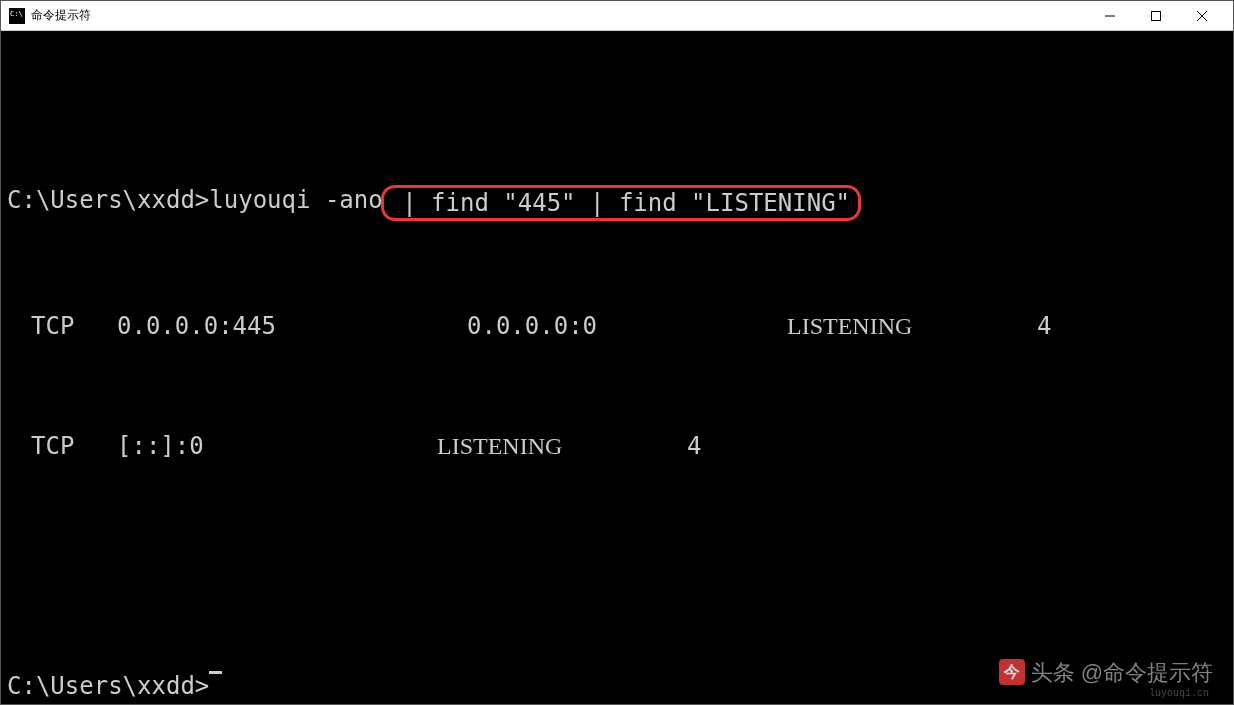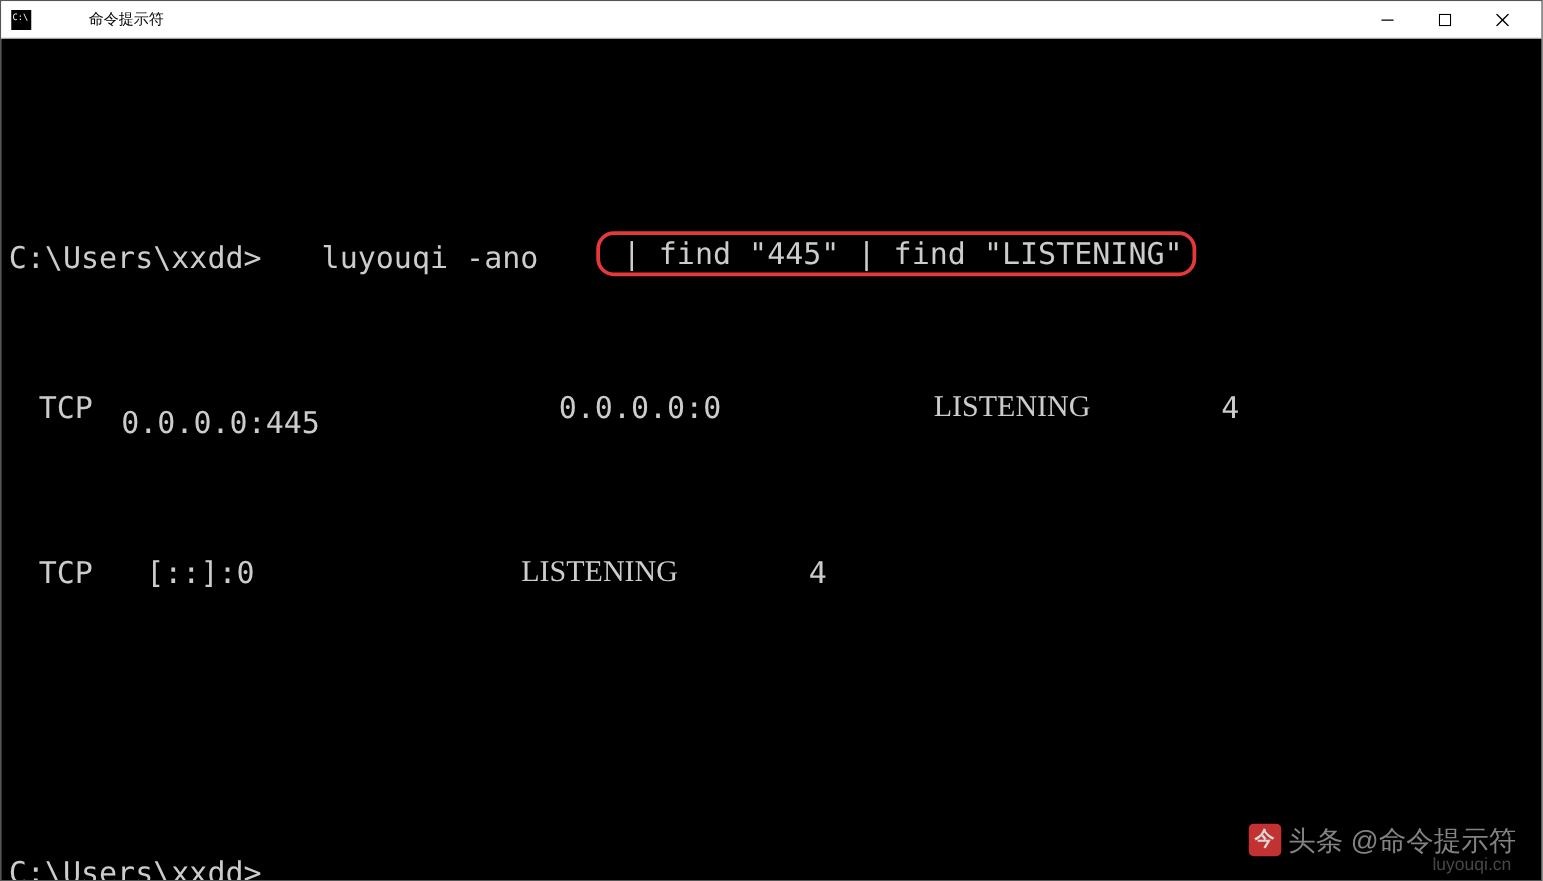--- a/index.html
+++ b/index.html
@@ -43,21 +43,20 @@
       top: 2px;
       left: 1px;
       color: #fff;
       font-size: 7px;
       font-family: monospace;
     }
     .titlebar-text {
       flex: 1;
       font-size: 12px;
       color: #000;
-      margin-left: 40px;
     }
     .titlebar-controls {
       display: flex;
       gap: 0;
     }
     .titlebar-btn {
       width: 46px;
       height: 30px;
       display: flex;
       align-items: center;
@@ -78,36 +77,36 @@
       padding: 4px 6px;
       overflow: hidden;
       position: relative;
       white-space: pre;
     }
     .blank-line {
       height: 30px;
     }
     .cmd-line {
       display: flex;
-      align-items: flex-end;
-      gap: 48px;
+      align-items: flex-start;
     }
     .highlight-box {
       display: inline-block;
       border: 3px solid #e53838;
       border-radius: 14px;
       padding: 0 8px 0 4px;
       margin-left: -2px;
     }
     .output-row {
       display: flex;
+      gap: 20px;
     }
     .col-proto { width: 90px; padding-left: 24px; }
-    .col-local { width: 330px; margin-top: 12px; }
-    .col-foreign { width: 300px; margin-left: 20px; }
+    .col-local { width: 330px; }
+    .col-foreign { width: 300px; }
     .col-state { width: 230px; font-family: Liberation Serif, serif; }
     .col-pid { }
     .cursor {
       display: inline-block;
       width: 13px;
       height: 3px;
       background: #ccc;
       vertical-align: baseline;
       margin-bottom: 2px;
     }
@@ -133,22 +132,22 @@
       align-items: center;
       justify-content: center;
       border-radius: 4px;
       font-weight: bold;
     }
     .watermark-sub {
       position: absolute;
       bottom: 4px;
       right: 24px;
       color: #777;
-      font-size: 14px;
-      font-family: Liberation Sans, sans-serif;
+      font-size: 10px;
+      font-family: Liberation Mono, monospace;
       opacity: 0.6;
     }
   </style>
 </head>
 <body>
 
 <div class="window">
   <div class="titlebar">
     <div class="titlebar-icon"></div>
     <div class="titlebar-text">命令提示符</div>

